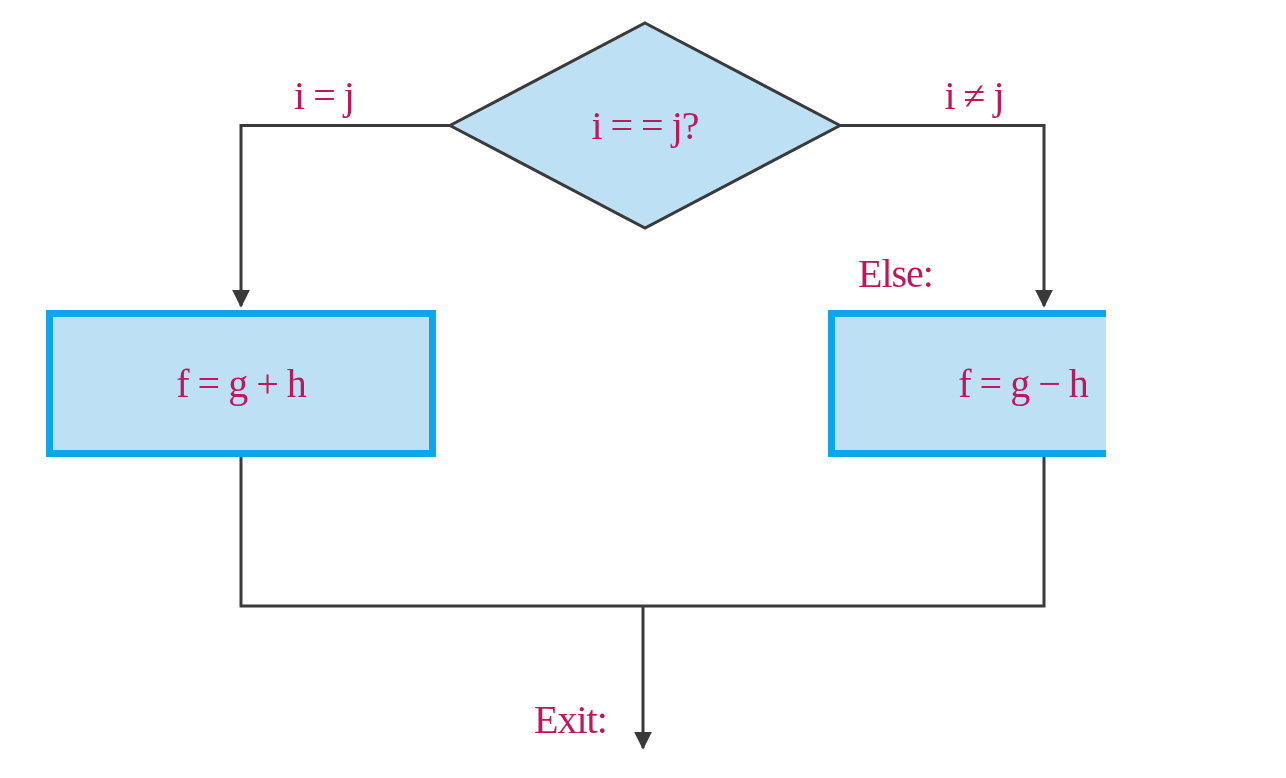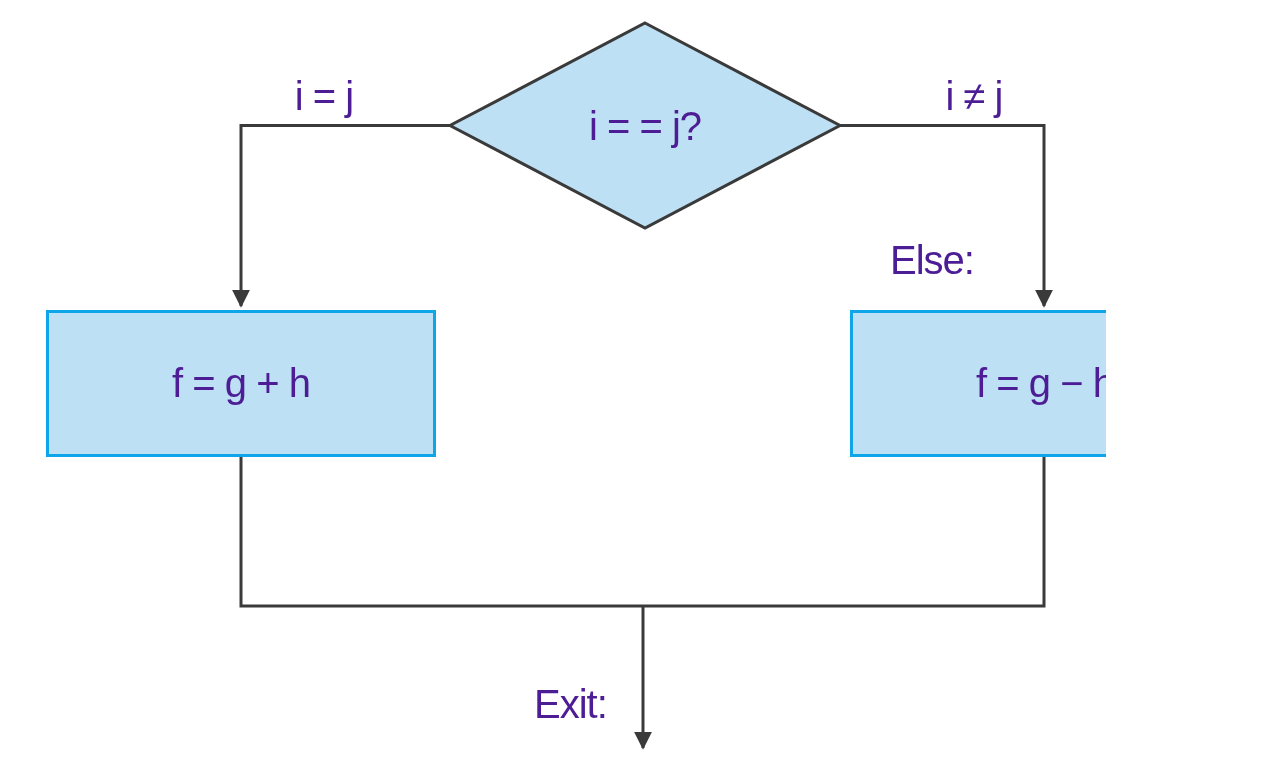--- a/index.html
+++ b/index.html
@@ -5,46 +5,46 @@
   html, body {
     margin: 0;
     padding: 0;
     background: #ffffff;
   }
   #stage {
     position: relative;
     width: 1106px;
     height: 778px;
     background: #ffffff;
-    font-family: Liberation Sans, sans-serif;
-    color: #4c1d95;
+    font-family: Liberation Serif, serif;
+    color: #be185d;
     overflow: hidden;
   }
   #wires {
     position: absolute;
     left: 0;
     top: 0;
     width: 1286px;
     height: 778px;
   }
   .process-box {
     position: absolute;
     box-sizing: border-box;
     width: 390px;
     height: 147px;
     background: #bee0f4;
-    border: 3px solid #0ea5e9;
+    border: 7px solid #0ea5e9;
     display: flex;
     align-items: center;
     justify-content: center;
     font-size: 40px;
     letter-spacing: -1px;
   }
   #box-true  { left: 46px;  top: 310px; }
-  #box-false { left: 850px; top: 310px; }
+  #box-false { left: 828px; top: 310px; }
   .flow-label {
     position: absolute;
     font-size: 40px;
     line-height: 1;
     white-space: nowrap;
     letter-spacing: -1px;
   }
   #decision-label {
     left: 645px;
     top: 126px;
@@ -55,26 +55,25 @@
     top: 76px;
     transform: translateX(-50%);
   }
   #edge-label-false {
     left: 974px;
     top: 76px;
     transform: translateX(-50%);
   }
   #else-label {
     left: 858px;
-    top: 240px;
-    margin-left: 32px;
+    top: 254px;
   }
   #exit-label {
     left: 534px;
-    top: 684px;
+    top: 700px;
   }
 </style>
 </head>
 <body>
 
 <div id="stage">
 
   <svg id="wires" viewBox="0 0 1286 778" xmlns="http://www.w3.org/2000/svg">
     <defs>
       <marker id="arrow" viewBox="0 0 10 10" refX="9" refY="5" markerWidth="6" markerHeight="6" orient="auto-start-reverse">

